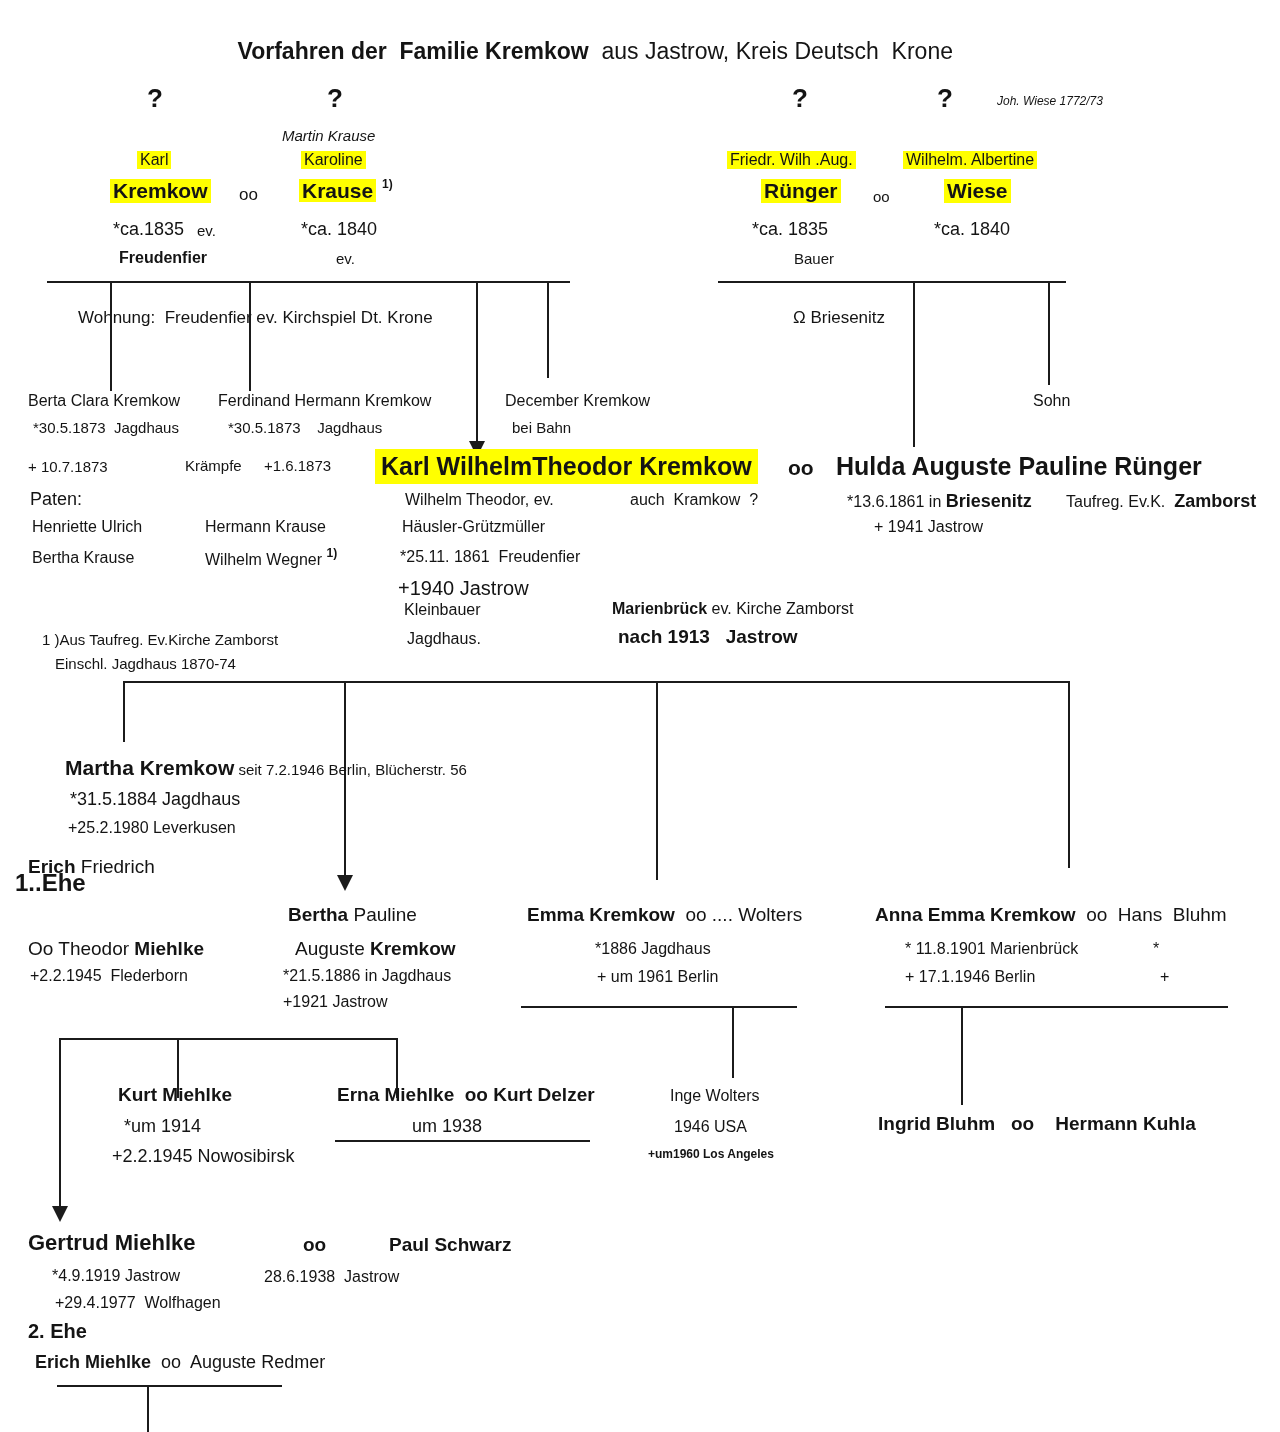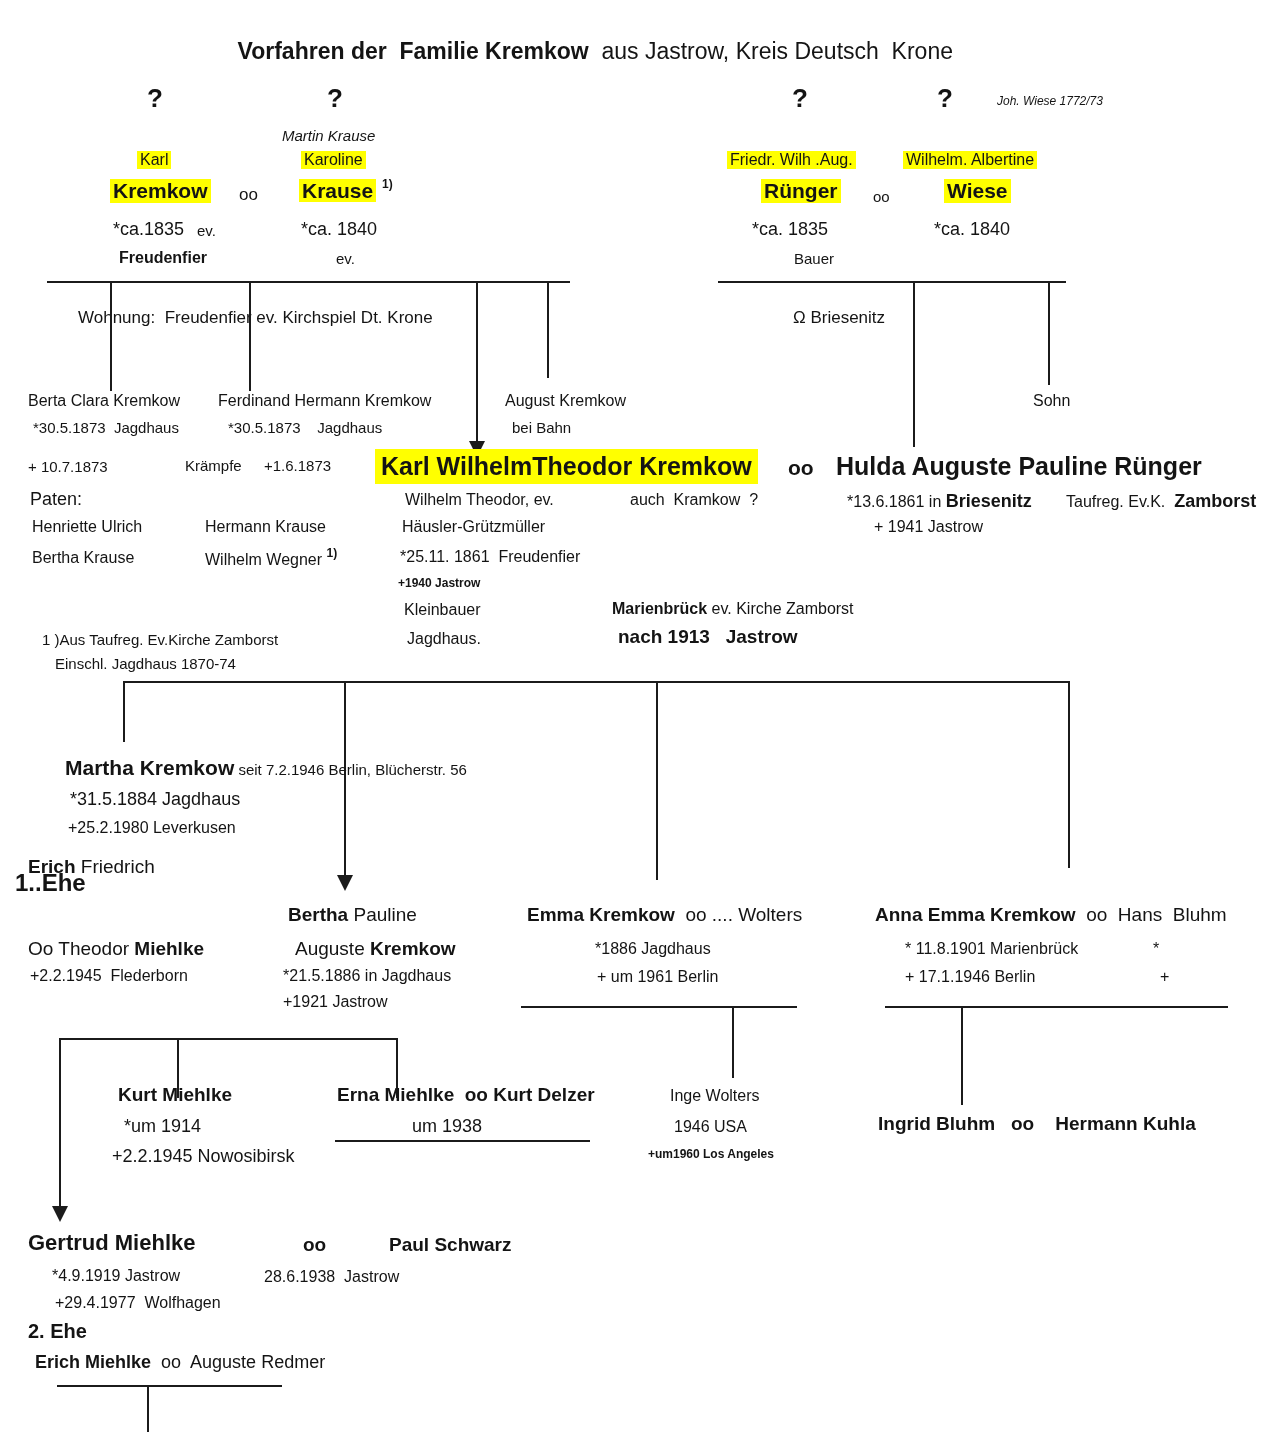--- a/index.html
+++ b/index.html
@@ -69,42 +69,42 @@
     <div class="arrowhead" style="left:469px; top:441px;"></div>
     <div class="vline" style="left:547px; top:281px; height:97px;"></div>
     <div class="hline" style="left:718px; top:281px; width:348px;"></div>
     <div class="vline" style="left:913px; top:281px; height:166px;"></div>
     <div class="vline" style="left:1048px; top:281px; height:104px;"></div>
   </div>
 
   <div>
     <div class="t" style="left:28px; top:392px; font-size:16px;">Berta Clara Kremkow</div>
     <div class="t" style="left:218px; top:392px; font-size:16px;">Ferdinand Hermann Kremkow</div>
-    <div class="t" style="left:505px; top:392px; font-size:16px;">August Kremkow</div>
+    <div class="t" style="left:505px; top:392px; font-size:16px;">December Kremkow</div>
     <div class="t" style="left:1033px; top:392px; font-size:16px;">Sohn</div>
     <div class="t" style="left:33px; top:419px; font-size:15px;">*30.5.1873  Jagdhaus</div>
     <div class="t" style="left:228px; top:419px; font-size:15px;">*30.5.1873    Jagdhaus</div>
     <div class="t" style="left:512px; top:419px; font-size:15px;">bei Bahn</div>
     <div class="t" style="left:28px; top:458px; font-size:15px;">+ 10.7.1873</div>
     <div class="t" style="left:185px; top:457px; font-size:15px;">Krämpfe</div>
     <div class="t" style="left:264px; top:457px; font-size:15px;">+1.6.1873</div>
   </div>
 
   <div>
     <div class="t b hl" style="left:375px; top:449px; font-size:25px; padding:3px 6px;">Karl WilhelmTheodor Kremkow</div>
     <div class="t b" style="left:788px; top:456px; font-size:21px;">oo</div>
     <div class="t b" style="left:836px; top:452px; font-size:25px;text-align:center;">Hulda Auguste Pauline Rünger</div>
   </div>
 
   <div>
     <div class="t" style="left:405px; top:491px; font-size:16px;">Wilhelm Theodor, ev.</div>
     <div class="t" style="left:630px; top:491px; font-size:16px;">auch  Kramkow  ?</div>
     <div class="t" style="left:402px; top:518px; font-size:16px;text-align:center;">Häusler-Grützmüller</div>
     <div class="t" style="left:400px; top:548px; font-size:16px;">*25.11. 1861  Freudenfier</div>
-    <div class="t" style="left:398px; top:577px; font-size:12px;font-weight:bold;">+1940 Jastrow</div>
+    <div class="t" style="left:398px; top:577px; font-size:20px;">+1940 Jastrow</div>
     <div class="t" style="left:404px; top:601px; font-size:16px;">Kleinbauer</div>
     <div class="t" style="left:407px; top:630px; font-size:16px;">Jagdhaus.</div>
   </div>
 
   <div>
     <div class="t" style="left:847px; top:491px; font-size:16px;"><span>*13.6.1861 in </span><span class="b" style="font-size:18px;">Briesenitz</span></div>
     <div class="t" style="left:1066px; top:491px; font-size:16px;"><span>Taufreg. Ev.K.  </span><span class="b" style="font-size:18px;">Zamborst</span></div>
     <div class="t" style="left:874px; top:518px; font-size:16px;">+ 1941 Jastrow</div>
     <div class="t" style="left:612px; top:600px; font-size:16px;"><span class="b">Marienbrück</span><span> ev. Kirche Zamborst</span></div>
     <div class="t b" style="left:618px; top:626px; font-size:19px;">nach 1913   Jastrow</div>

